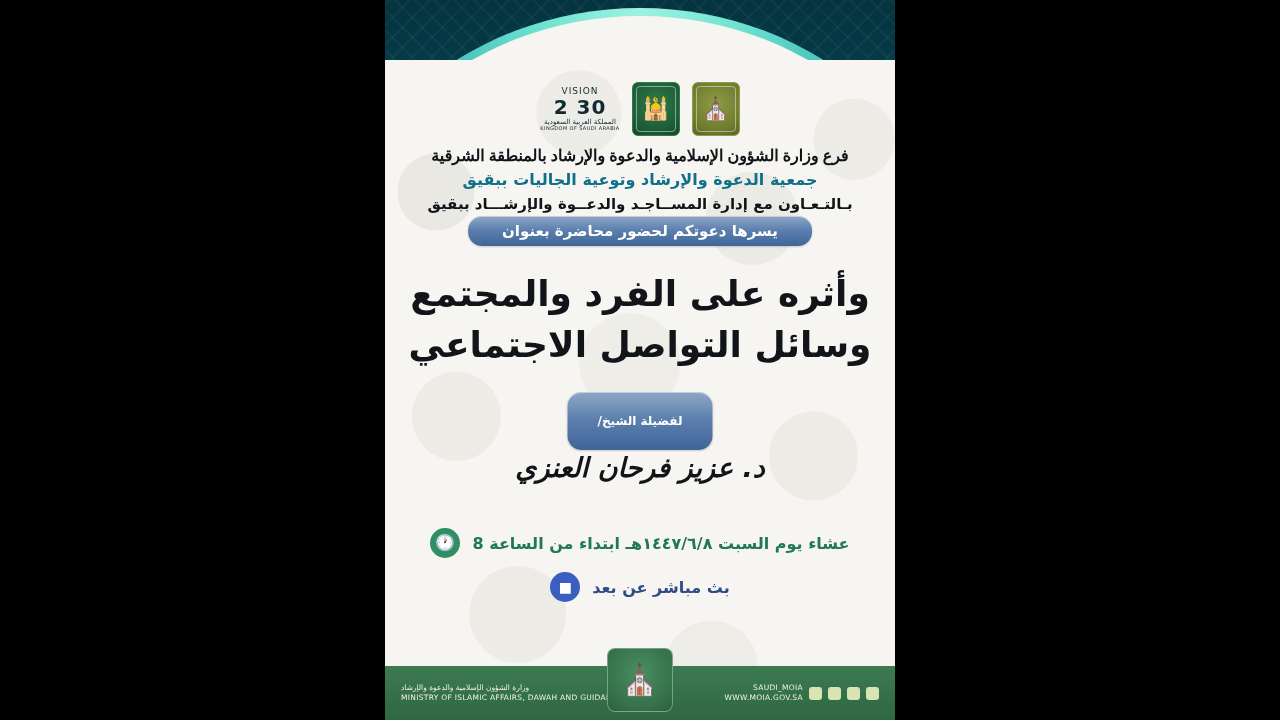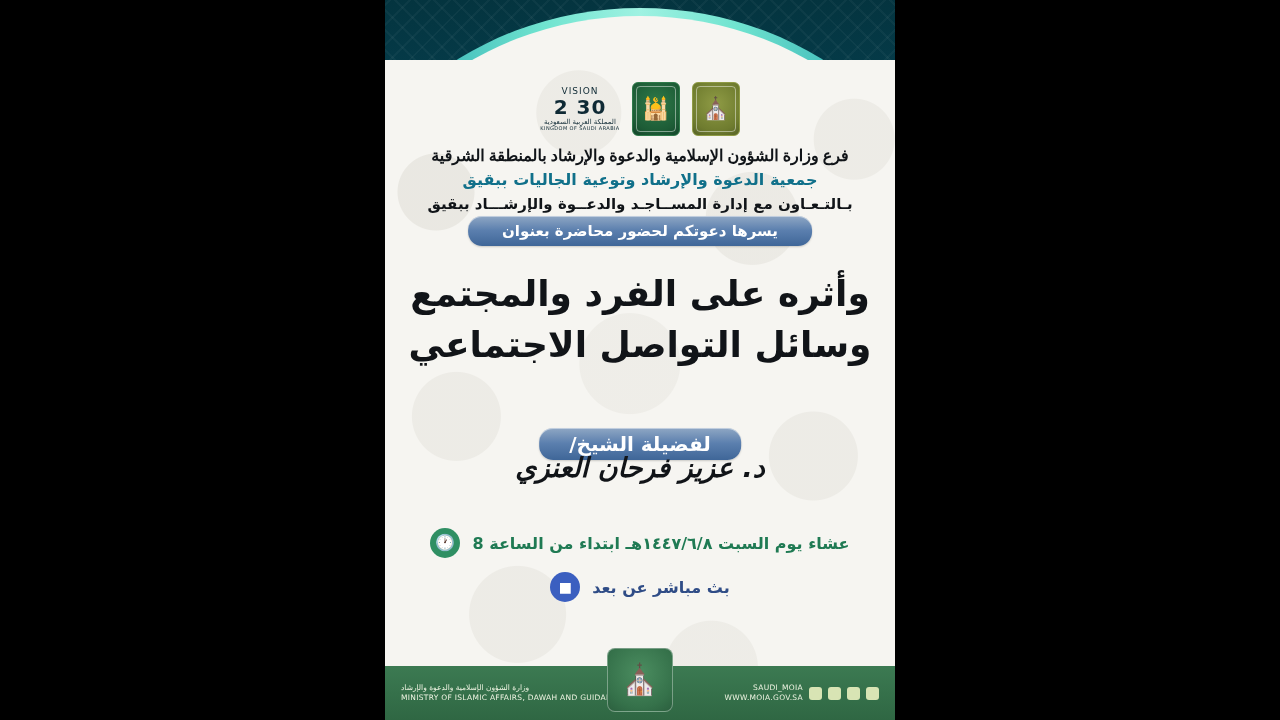--- a/index.html
+++ b/index.html
@@ -200,23 +200,23 @@
     white-space: nowrap;
     background: linear-gradient(180deg, #8fa7c4 0%, #5b7fae 48%, #3f6698 100%);
     box-shadow: inset 0 1px 0 rgba(255,255,255,0.45), 0 1px 2px rgba(0,0,0,0.18);
   }
   .pill-invite {
     top: 216px;
     font-size: 15px;
     padding: 6px 34px;
   }
   .pill-sheikh {
-    top: 428px;
-    font-size: 20px;
-    padding: 4px 30px;
+    top: 392px;
+    font-size: 12px;
+    padding: 22px 30px;
   }
   .pill-room {
     top: 622px;
     font-size: 13px;
     padding: 6px 28px;
     background: linear-gradient(180deg, #9db2cb 0%, #6a8cb6 48%, #4d74a4 100%);
   }
   .pill-room .num { letter-spacing: 1px; }
 
   

